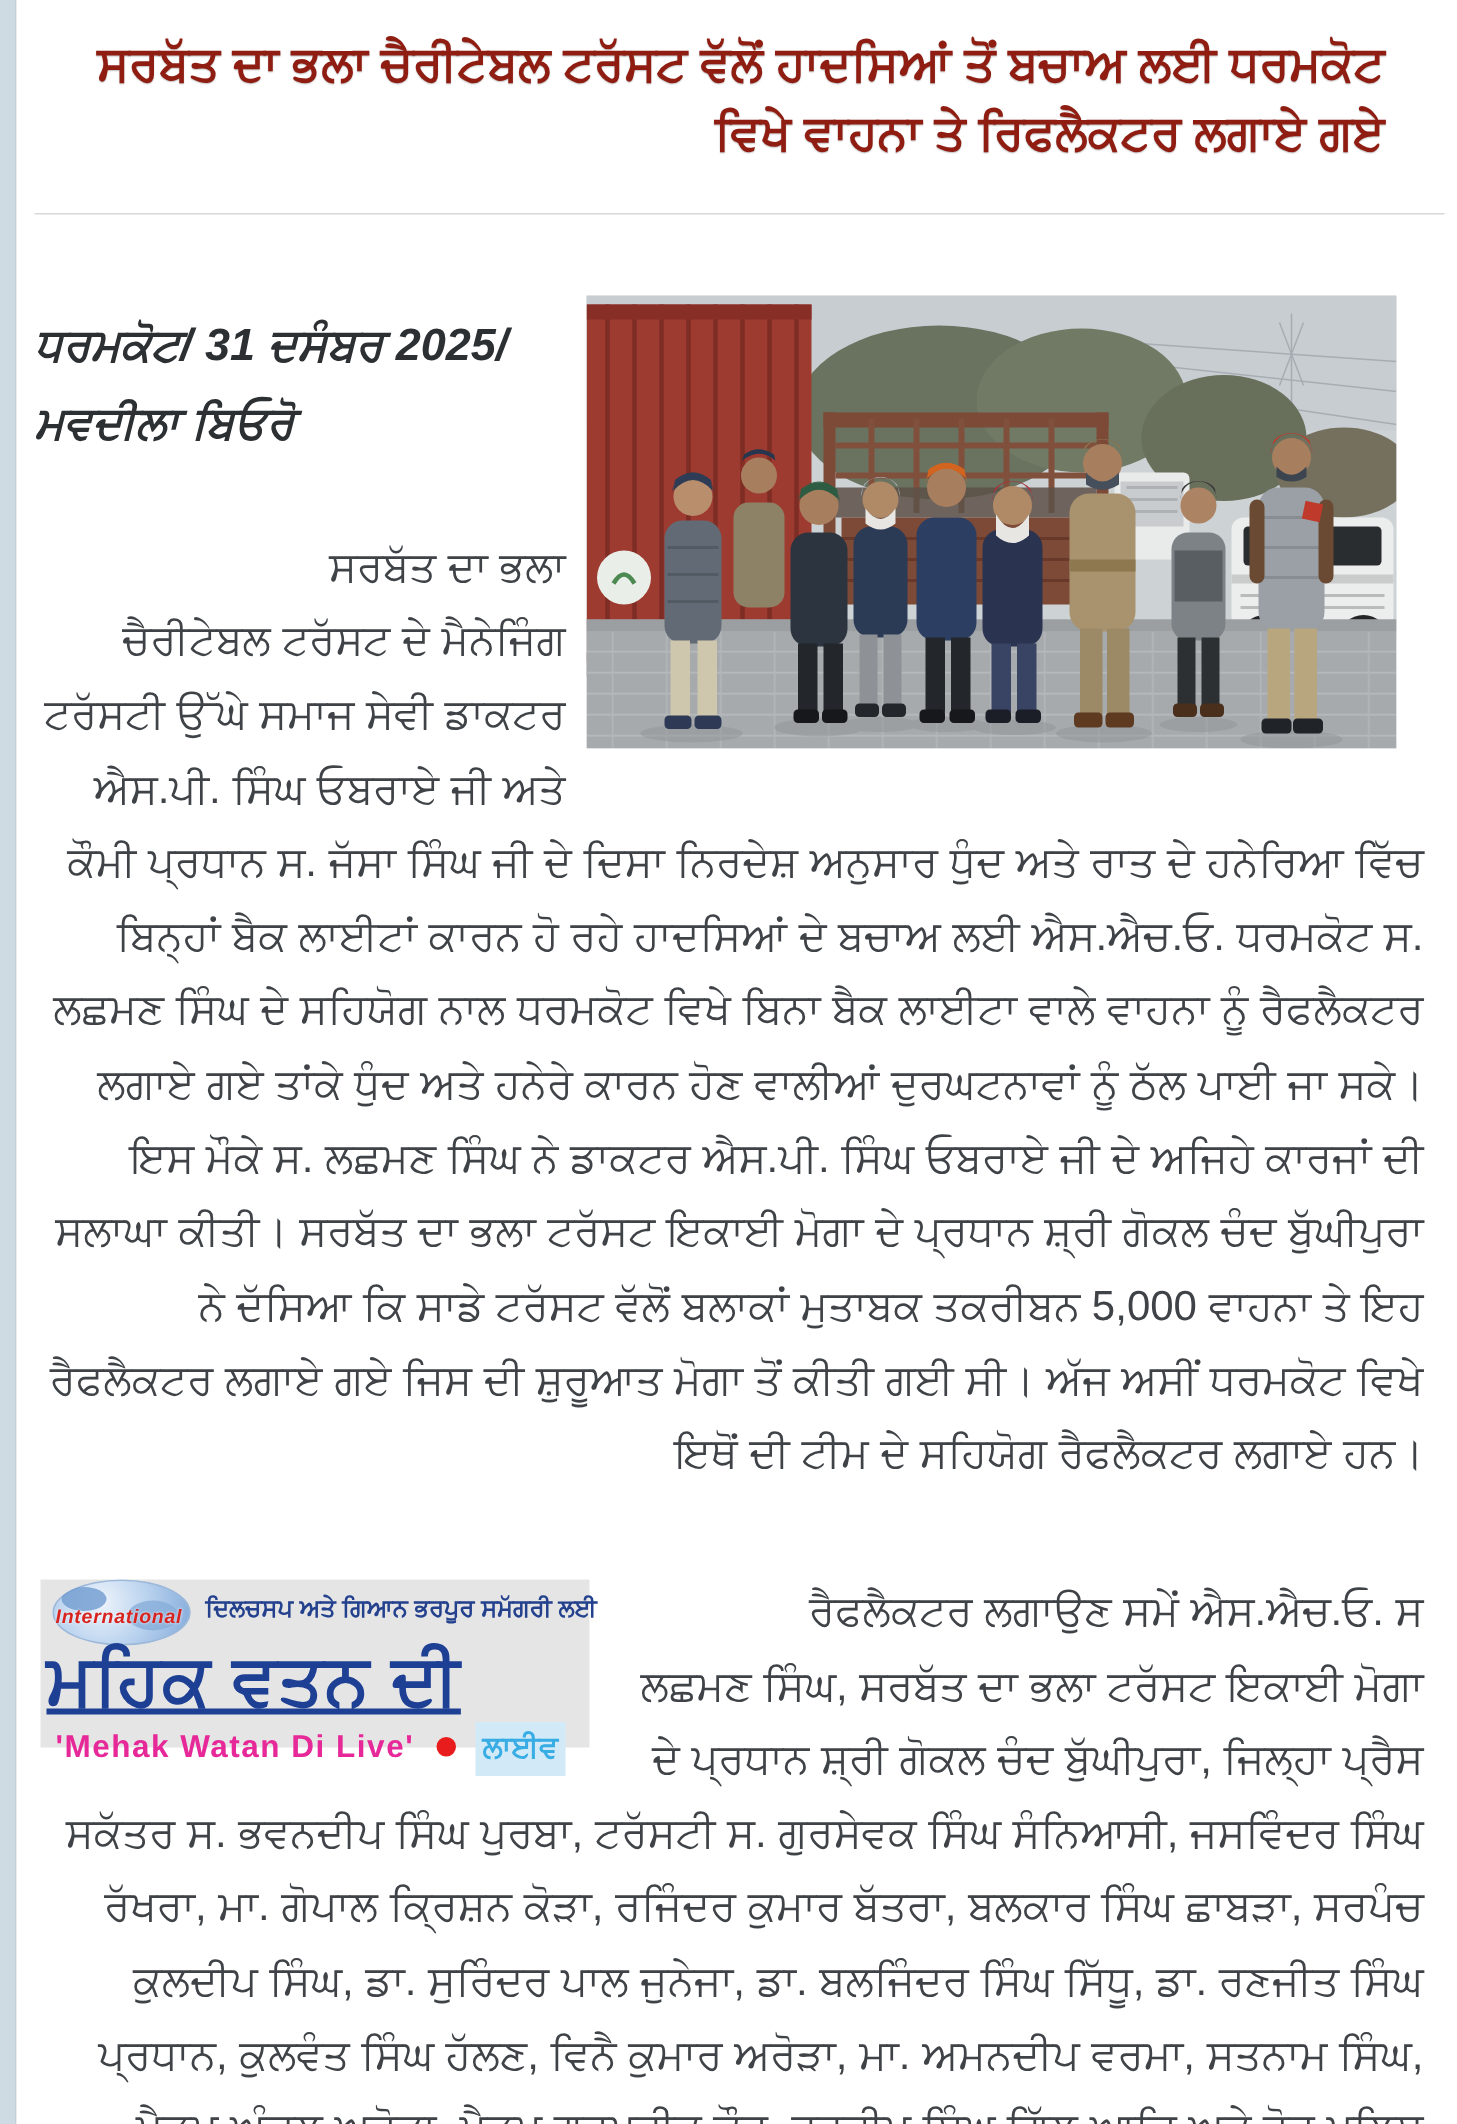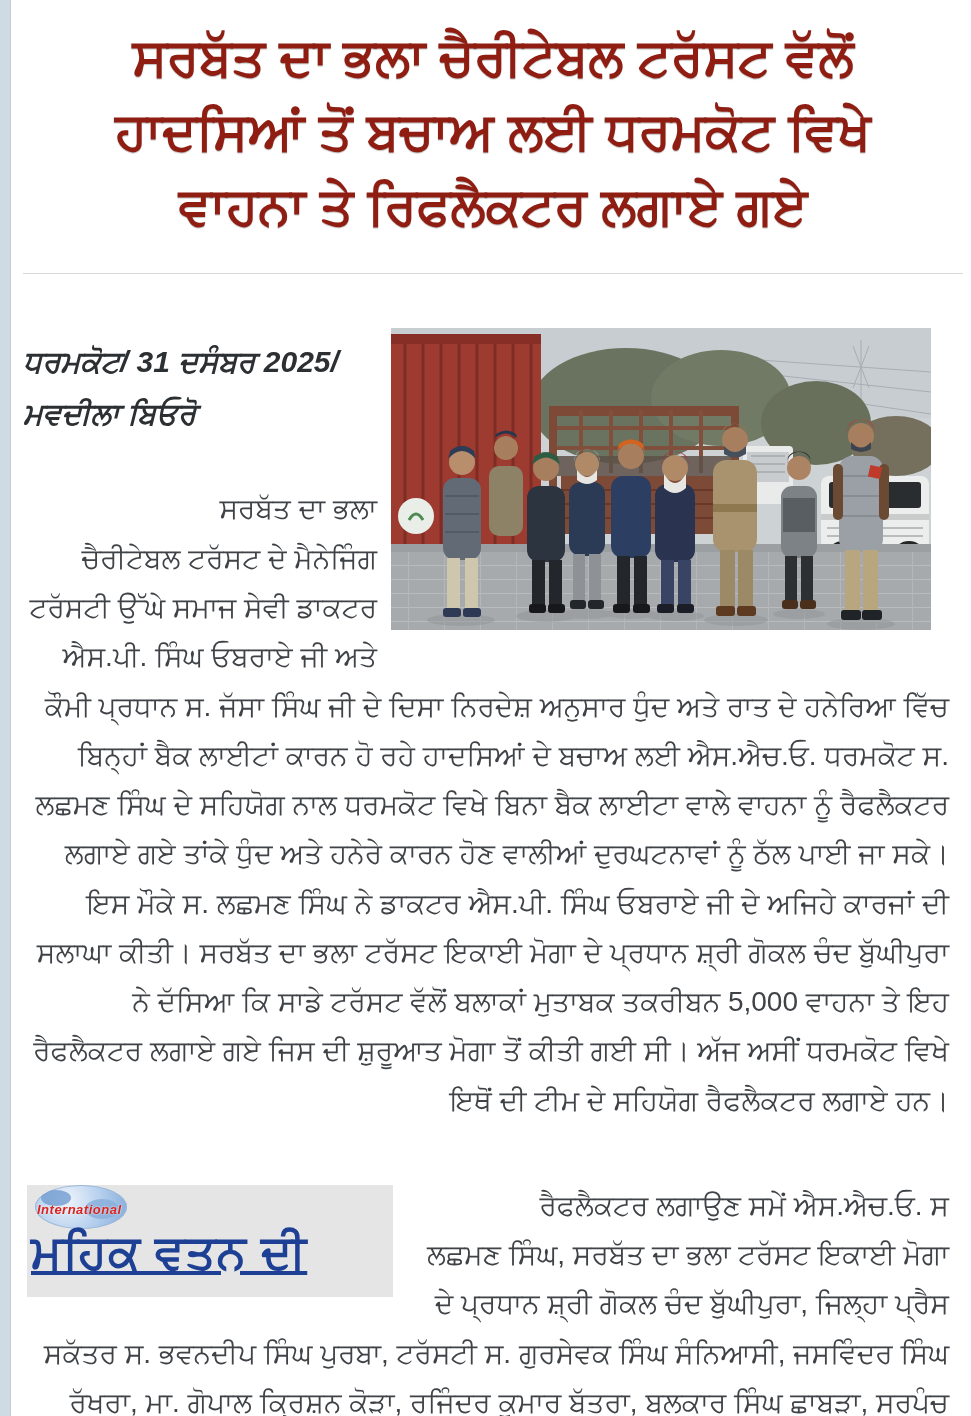--- a/index.html
+++ b/index.html
@@ -10,22 +10,22 @@
   }
   .left-strip{
     position:absolute;left:0;top:0;width:10px;height:1416px;
     background:#cfdbe3;border-right:1px solid #c3ced6;
   }
   .page{
     position:absolute;left:11px;top:0;width:960px;height:1416px;background:#ffffff;
   }
   .headline{
     margin:0;padding:20px 48px 14px 52px;
-    font-size:52px;line-height:1.43;font-weight:700;
-    color:#8f1d12;text-align:center;
+    font-size:32px;line-height:1.43;font-weight:700;
+    color:#8f1d12;text-align:right;
     text-shadow:0 1px 1px rgba(0,0,0,0.25);
   }
   .divider{
     border:none;border-top:1px solid #d8d8d8;margin:16px 8px 0 12px;
   }
   .article-body{
     padding:62px 22px 0 12px;
     font-size:28px;line-height:1.76;
   }
   .photo-fig{
@@ -327,19 +327,25 @@
       <span>ਧਰਮਕੋਟ/ 31 ਦਸੰਬਰ 2025/</span>
       <span>ਮਵਦੀਲਾ ਬਿਓਰੋ</span>
     </p>
 
     <p class="para para1">ਸਰਬੱਤ ਦਾ ਭਲਾ ਚੈਰੀਟੇਬਲ ਟਰੱਸਟ ਦੇ ਮੈਨੇਜਿੰਗ ਟਰੱਸਟੀ ਉੱਘੇ ਸਮਾਜ ਸੇਵੀ ਡਾਕਟਰ ਐਸ.ਪੀ. ਸਿੰਘ ਓਬਰਾਏ ਜੀ ਅਤੇ ਕੌਮੀ ਪ੍ਰਧਾਨ ਸ. ਜੱਸਾ ਸਿੰਘ ਜੀ ਦੇ ਦਿਸਾ ਨਿਰਦੇਸ਼ ਅਨੁਸਾਰ ਧੁੰਦ ਅਤੇ ਰਾਤ ਦੇ ਹਨੇਰਿਆ ਵਿੱਚ ਬਿਨ੍ਹਾਂ ਬੈਕ ਲਾਈਟਾਂ ਕਾਰਨ ਹੋ ਰਹੇ ਹਾਦਸਿਆਂ ਦੇ ਬਚਾਅ ਲਈ ਐਸ.ਐਚ.ਓ. ਧਰਮਕੋਟ ਸ. ਲਛਮਣ ਸਿੰਘ ਦੇ ਸਹਿਯੋਗ ਨਾਲ ਧਰਮਕੋਟ ਵਿਖੇ ਬਿਨਾ ਬੈਕ ਲਾਈਟਾ ਵਾਲੇ ਵਾਹਨਾ ਨੂੰ ਰੈਫਲੈਕਟਰ ਲਗਾਏ ਗਏ ਤਾਂਕੇ ਧੁੰਦ ਅਤੇ ਹਨੇਰੇ ਕਾਰਨ ਹੋਣ ਵਾਲੀਆਂ ਦੁਰਘਟਨਾਵਾਂ ਨੂੰ ਠੱਲ ਪਾਈ ਜਾ ਸਕੇ। ਇਸ ਮੌਕੇ ਸ. ਲਛਮਣ ਸਿੰਘ ਨੇ ਡਾਕਟਰ ਐਸ.ਪੀ. ਸਿੰਘ ਓਬਰਾਏ ਜੀ ਦੇ ਅਜਿਹੇ ਕਾਰਜਾਂ ਦੀ ਸਲਾਘਾ ਕੀਤੀ। ਸਰਬੱਤ ਦਾ ਭਲਾ ਟਰੱਸਟ ਇਕਾਈ ਮੋਗਾ ਦੇ ਪ੍ਰਧਾਨ ਸ਼੍ਰੀ ਗੋਕਲ ਚੰਦ ਬੁੱਘੀਪੁਰਾ ਨੇ ਦੱਸਿਆ ਕਿ ਸਾਡੇ ਟਰੱਸਟ ਵੱਲੋਂ ਬਲਾਕਾਂ ਮੁਤਾਬਕ ਤਕਰੀਬਨ 5,000 ਵਾਹਨਾ ਤੇ ਇਹ ਰੈਫਲੈਕਟਰ ਲਗਾਏ ਗਏ ਜਿਸ ਦੀ ਸ਼ੁਰੂਆਤ ਮੋਗਾ ਤੋਂ ਕੀਤੀ ਗਈ ਸੀ। ਅੱਜ ਅਸੀਂ ਧਰਮਕੋਟ ਵਿਖੇ ਇਥੋਂ ਦੀ ਟੀਮ ਦੇ ਸਹਿਯੋਗ ਰੈਫਲੈਕਟਰ ਲਗਾਏ ਹਨ।</p>
 
     <div class="para2-wrap">
       <div class="logo">
         <div class="logo-globe"></div>
         <span class="logo-intl">International</span>
+        <div class="logo-tagline">ਦਿਲਚਸਪ ਅਤੇ ਗਿਆਨ ਭਰਪੂਰ ਸਮੱਗਰੀ ਲਈ</div>
         <div class="logo-title">ਮਹਿਕ ਵਤਨ ਦੀ</div>
+        <div class="logo-subrow">
+          <span class="logo-sub-en">'Mehak Watan Di Live'</span>
+          <span class="logo-dot"></span>
+          <span class="logo-live-pa">ਲਾਈਵ</span>
+        </div>
       </div>
       <p class="para para2">ਰੈਫਲੈਕਟਰ ਲਗਾਉਣ ਸਮੇਂ ਐਸ.ਐਚ.ਓ. ਸ ਲਛਮਣ ਸਿੰਘ, ਸਰਬੱਤ ਦਾ ਭਲਾ ਟਰੱਸਟ ਇਕਾਈ ਮੋਗਾ ਦੇ ਪ੍ਰਧਾਨ ਸ਼੍ਰੀ ਗੋਕਲ ਚੰਦ ਬੁੱਘੀਪੁਰਾ, ਜਿਲ੍ਹਾ ਪ੍ਰੈਸ ਸਕੱਤਰ ਸ. ਭਵਨਦੀਪ ਸਿੰਘ ਪੁਰਬਾ, ਟਰੱਸਟੀ ਸ. ਗੁਰਸੇਵਕ ਸਿੰਘ ਸੰਨਿਆਸੀ, ਜਸਵਿੰਦਰ ਸਿੰਘ ਰੱਖਰਾ, ਮਾ. ਗੋਪਾਲ ਕ੍ਰਿਸ਼ਨ ਕੋੜਾ, ਰਜਿੰਦਰ ਕੁਮਾਰ ਬੱਤਰਾ, ਬਲਕਾਰ ਸਿੰਘ ਛਾਬੜਾ, ਸਰਪੰਚ ਕੁਲਦੀਪ ਸਿੰਘ, ਡਾ. ਸੁਰਿੰਦਰ ਪਾਲ ਜੁਨੇਜਾ, ਡਾ. ਬਲਜਿੰਦਰ ਸਿੰਘ ਸਿੱਧੂ, ਡਾ. ਰਣਜੀਤ ਸਿੰਘ ਪ੍ਰਧਾਨ, ਕੁਲਵੰਤ ਸਿੰਘ ਹੱਲਣ, ਵਿਨੈ ਕੁਮਾਰ ਅਰੋੜਾ, ਮਾ. ਅਮਨਦੀਪ ਵਰਮਾ, ਸਤਨਾਮ ਸਿੰਘ, ਮੈਡਮ ਅੰਚਲ ਅਰੋੜਾ, ਮੈਡਮ ਗੁਰਪ੍ਰੀਤ ਕੌਰ, ਹਰਦੀਪ ਸਿੰਘ ਗਿੱਲ ਆਦਿ ਅਤੇ ਹੋਰ ਪੁਲਿਸ ਮੁਲਾਜਮ ਹਾਜਰ ਸਨ।</p>
     </div>
 
   </div>
 </div>
 
 </body></html>

